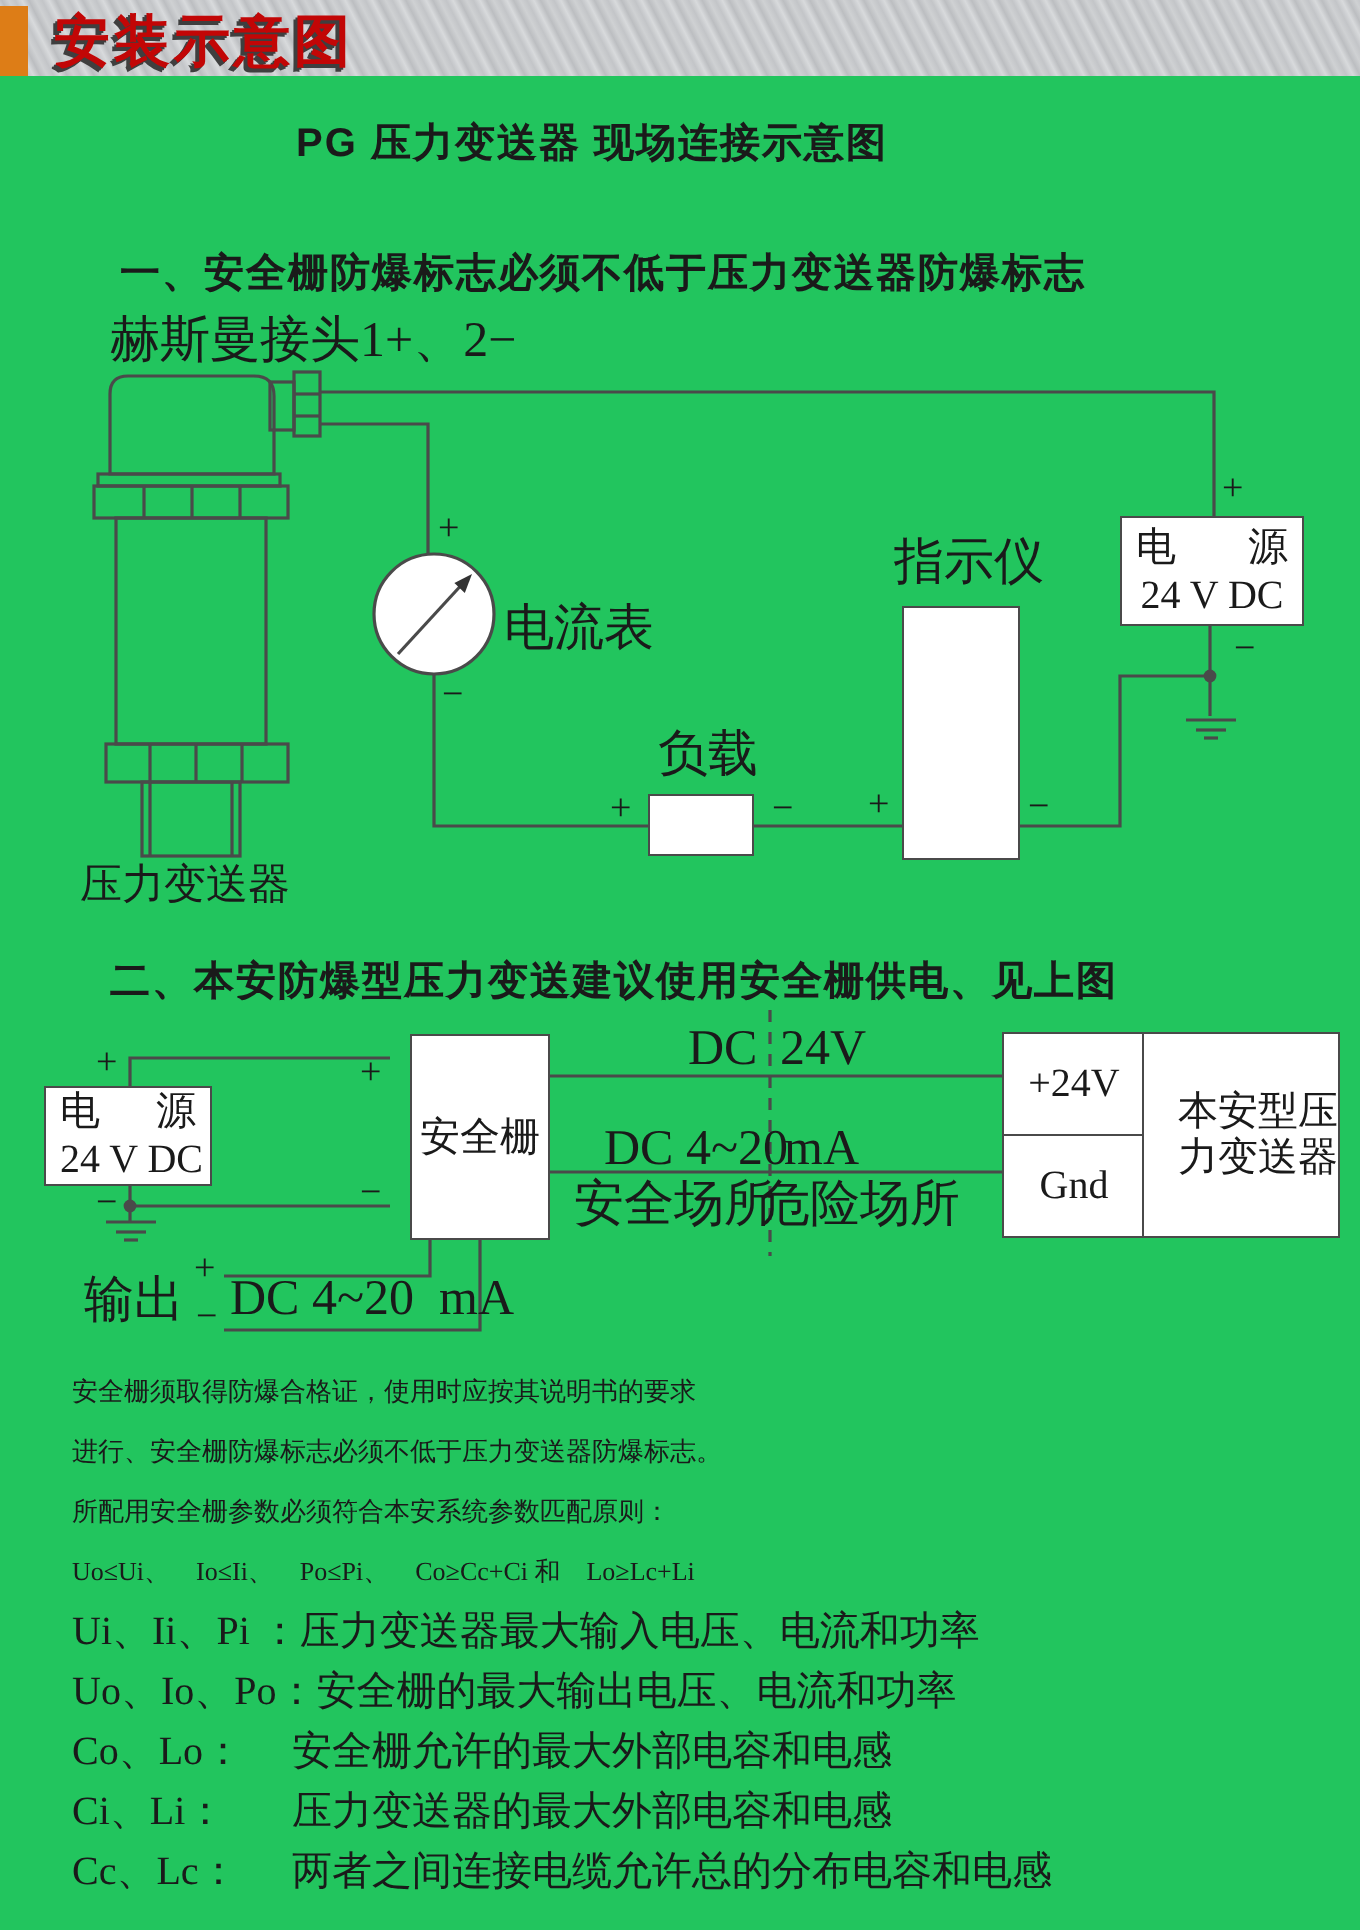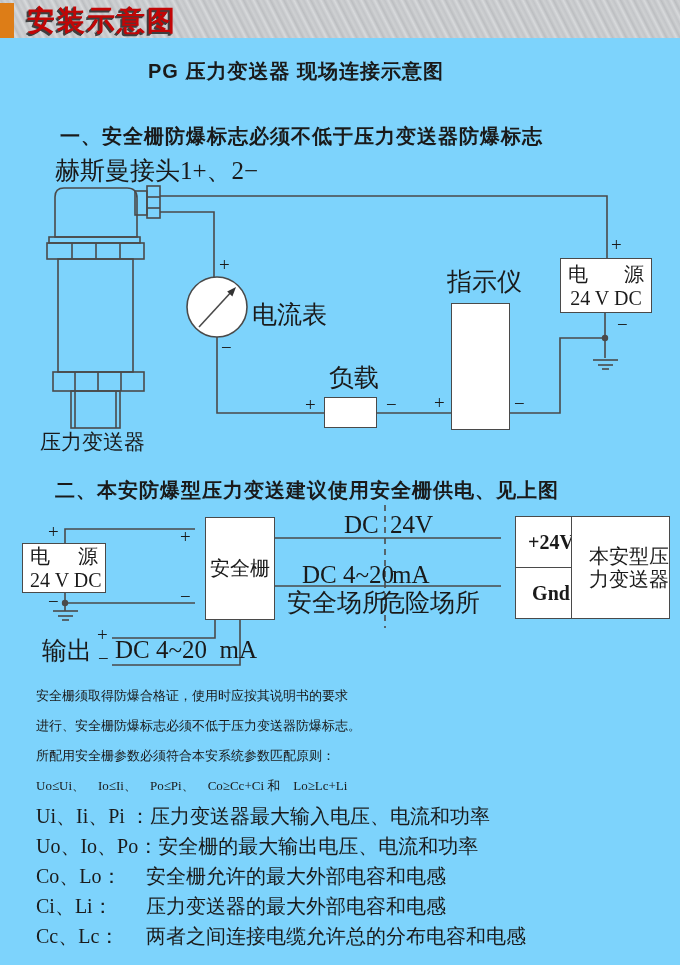--- a/index.html
+++ b/index.html
@@ -1,16 +1,16 @@
 <!DOCTYPE html>
 <html><head>
 <meta charset="utf-8">
 <style>
   html,body{margin:0;padding:0;background:#fff;}
-  .page{position:relative;width:680px;height:965px;background:#7dd3fc;overflow:hidden;
+  .page{position:relative;width:680px;height:965px;background:#22c55e;overflow:hidden;
         font-family:"Liberation Serif",serif;color:#1a1a1a;}
   
   .banner{position:absolute;left:0;top:0;width:680px;height:38px;
     background:repeating-linear-gradient(63deg,#c3c5c8 0px,#d8dadc 3px,#bcbec1 6px,#cfd1d3 9px,#c3c5c8 12px);}
   .banner-accent{position:absolute;left:0;top:3px;width:14px;height:35px;background:#dd7d17;}
   .banner-title{position:absolute;left:27px;top:2px;font-family:"Liberation Sans",sans-serif;
     font-weight:bold;font-size:28px;letter-spacing:2px;color:#c20606;
     text-shadow:-2px 2px 0 #3f3f3f,-1px 1px 0 #3f3f3f;}
   
   .subtitle{position:absolute;left:148px;top:58px;font-family:"Liberation Sans",sans-serif;
@@ -159,21 +159,21 @@
   <span class="sign" style="left:611px;top:236px;">+</span>
   <span class="sign" style="left:617px;top:316px;">−</span>
 
   <div class="dbox psu" style="left:22px;top:543px;width:84px;height:50px;">
     <div class="l1">电 源</div>
     <div class="l2">24 V DC</div>
   </div>
   <div class="dbox center-box" style="left:205px;top:517px;width:70px;height:103px;">
     <span>安全栅</span>
   </div>
-  <div class="dbox vstack" style="left:515px;top:516px;width:72px;height:103px;font-weight:bold;">
+  <div class="dbox vstack" style="left:501px;top:516px;width:72px;height:103px;">
     <div class="cell">+24V</div>
     <div class="cell">Gnd</div>
   </div>
   <div class="dbox two-line" style="left:571px;top:516px;width:99px;height:103px;">
     <div>本安型压</div>
     <div>力变送器</div>
   </div>
 
   <span class="sign" style="left:48px;top:523px;">+</span>
   <span class="sign" style="left:48px;top:593px;">−</span>

